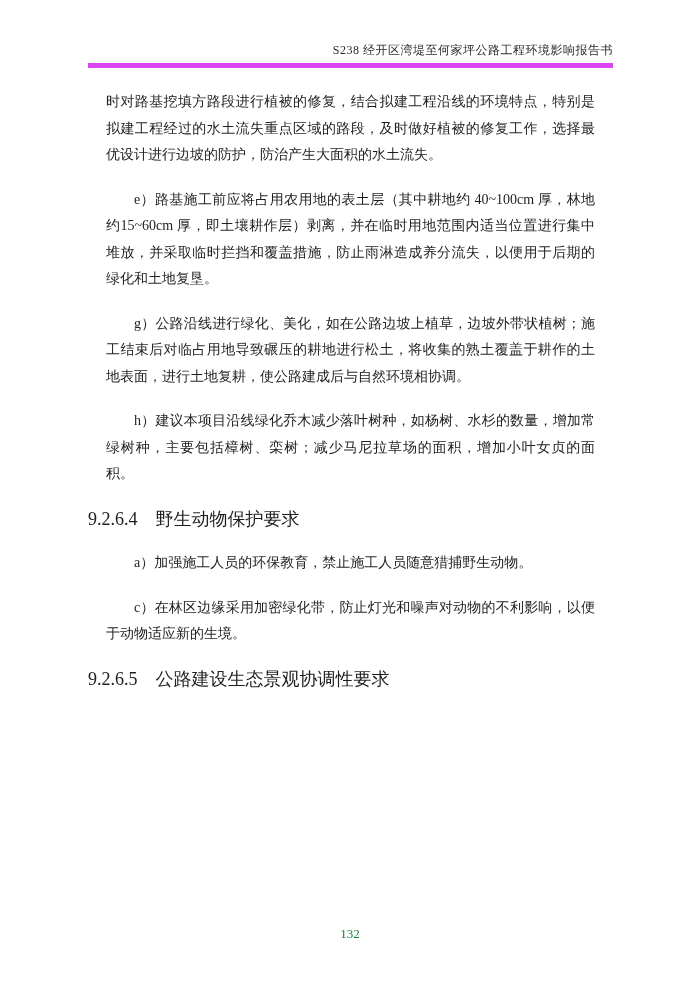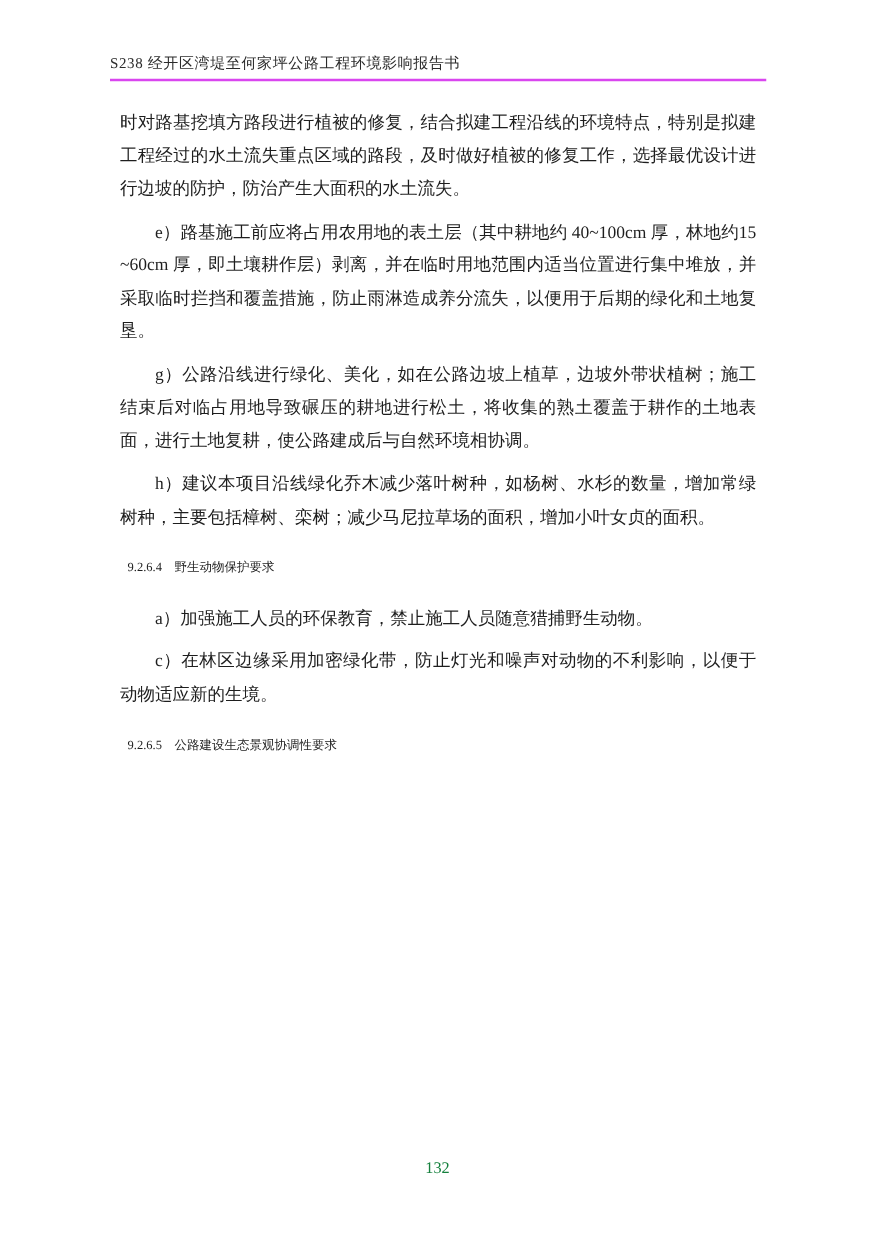--- a/index.html
+++ b/index.html
@@ -13,46 +13,46 @@
     height: 990px;
     margin: 0 auto;
     background: #ffffff;
     box-sizing: border-box;
     padding: 42px 87px 0 88px;
     font-family: "Liberation Serif", "DejaVu Serif", serif;
     color: #1e1e1e;
     overflow: hidden;
   }
   header.doc-header {
-    text-align: left;
+    text-align: right;
     font-size: 12px;
     line-height: 16px;
     letter-spacing: 0.5px;
     color: #2b2b2b;
     padding-bottom: 5px;
-    border-bottom: 2px solid #d946ef;
+    border-bottom: 5px solid #d946ef;
   }
   main.doc-body {
     margin-top: 21px;
     font-size: 14px;
     line-height: 26.5px;
     text-align: justify;
     text-justify: inter-character;
     word-break: break-all;
   }
   main.doc-body p.para {
-    margin: 8px;
+    margin: 18px;
     text-indent: 2em;
   }
   main.doc-body p.para.flush {
     text-indent: 0;
   }
   main.doc-body h2.heading {
-    margin: 14px;
-    font-size: 10px;
+    margin: 0;
+    font-size: 18px;
     font-weight: normal;
     line-height: 26.5px;
     text-indent: 0;
   }
   main.doc-body h2.heading .h-num {
     margin-right: 1em;
   }
   footer.doc-footer {
     position: absolute;
     left: 0;

